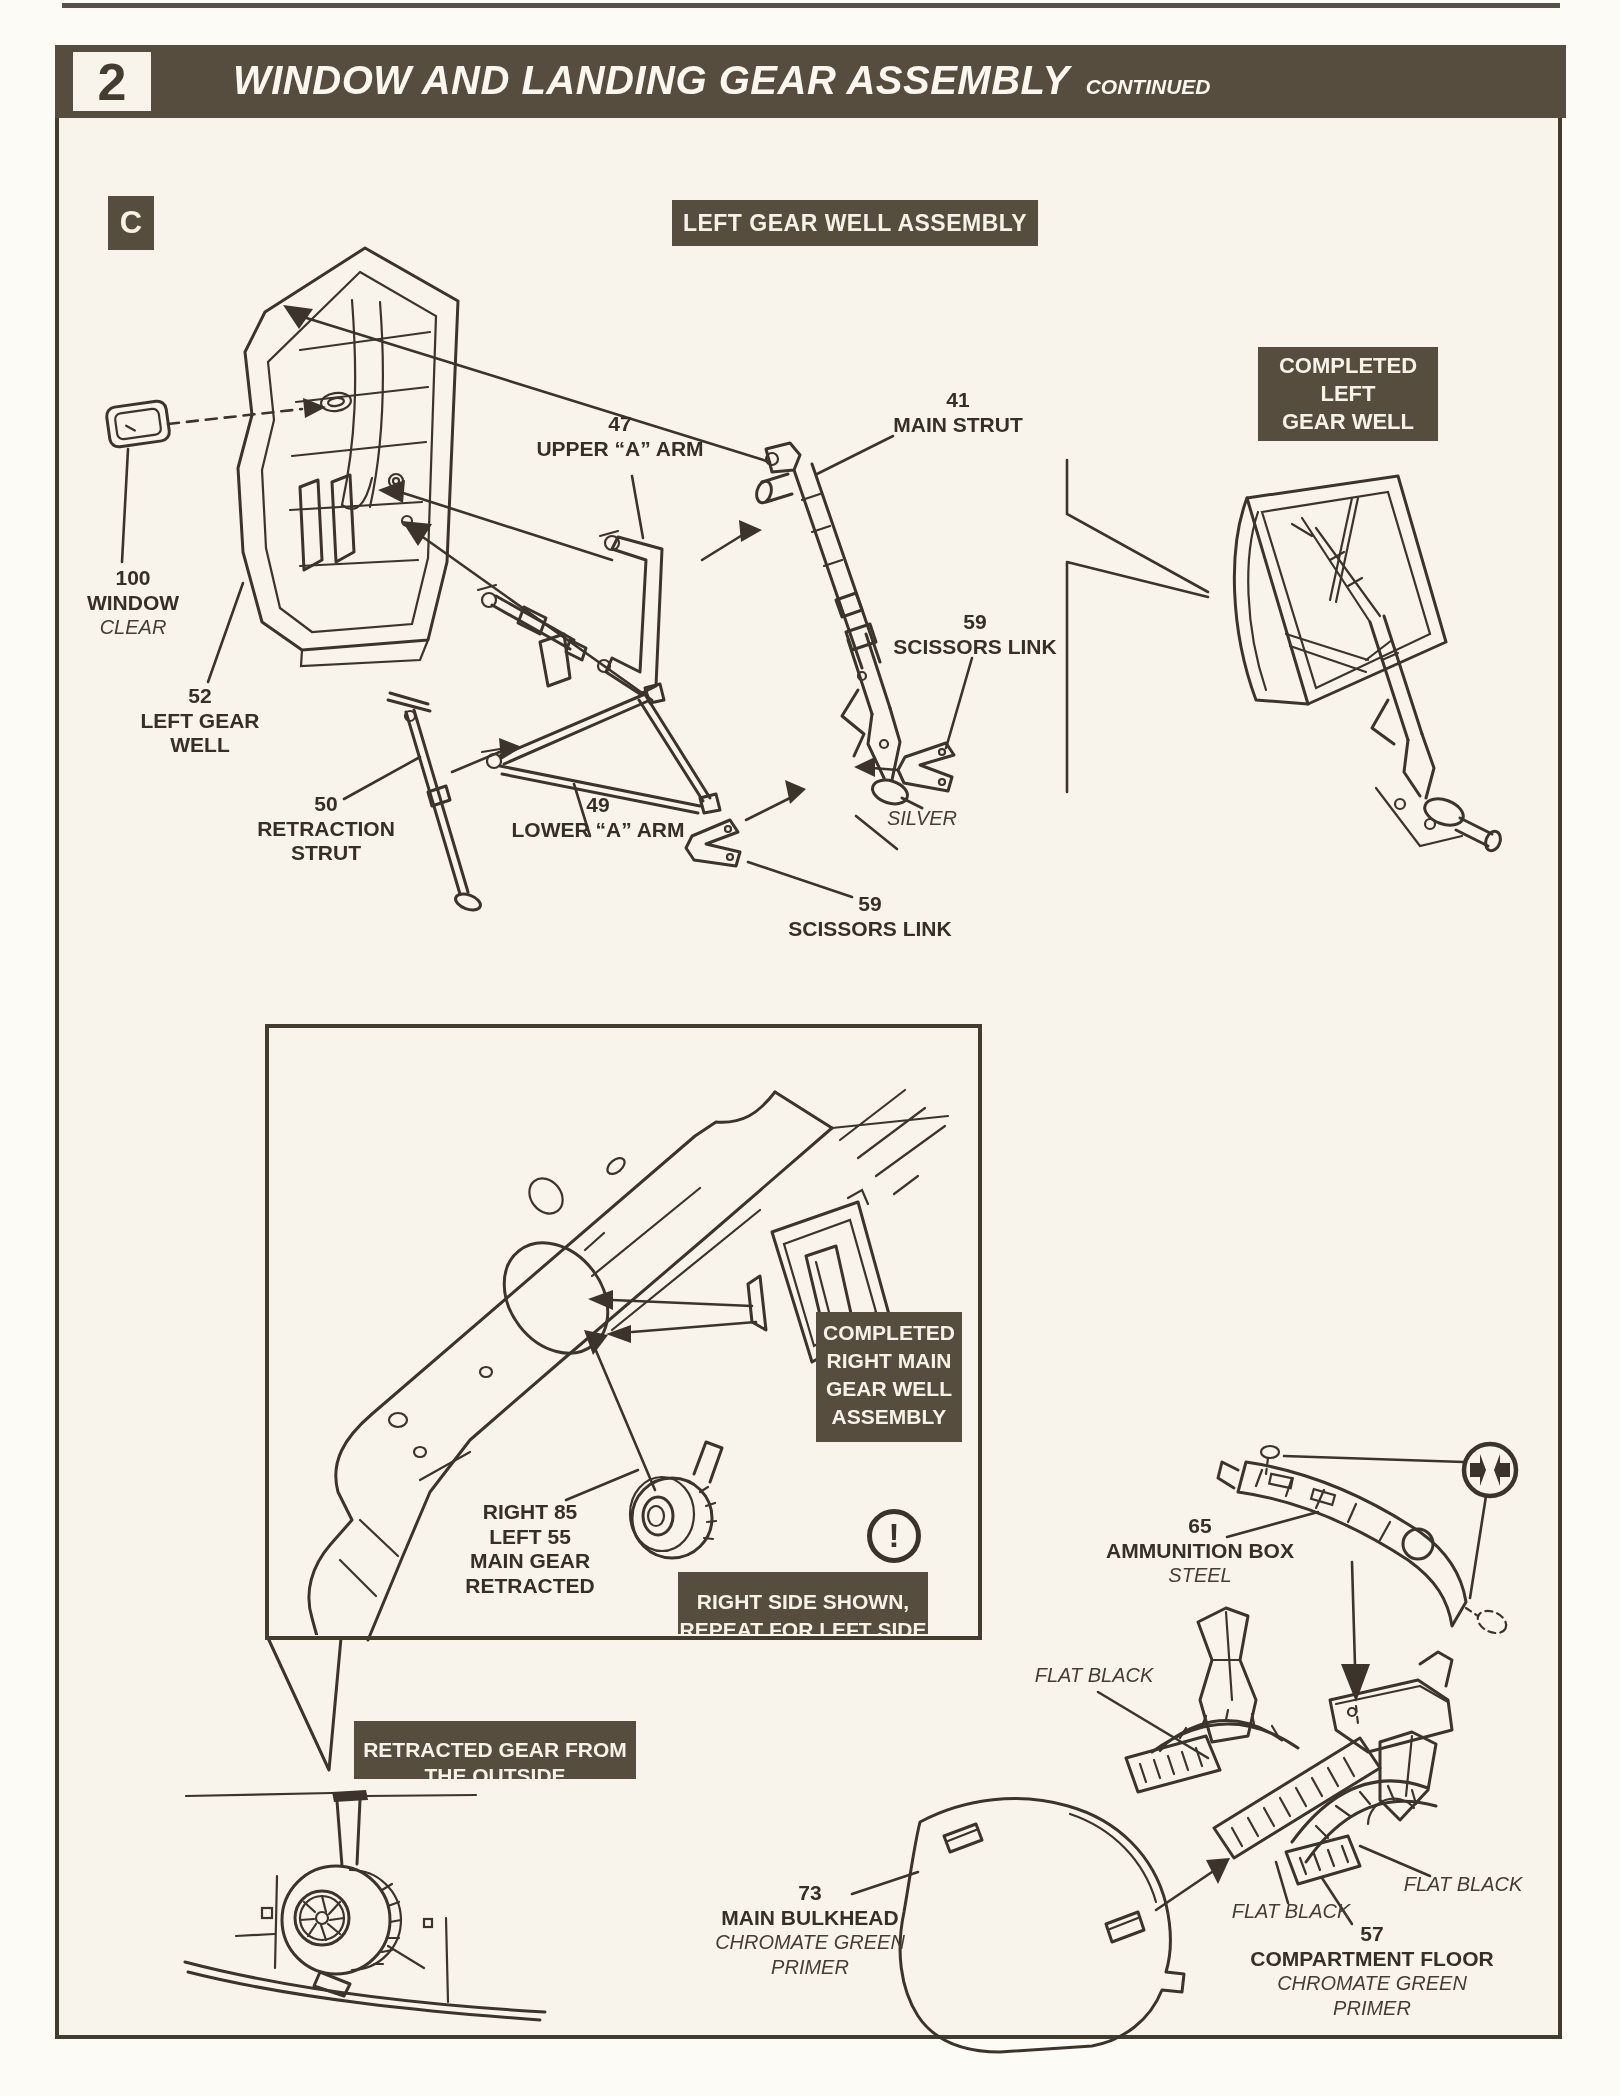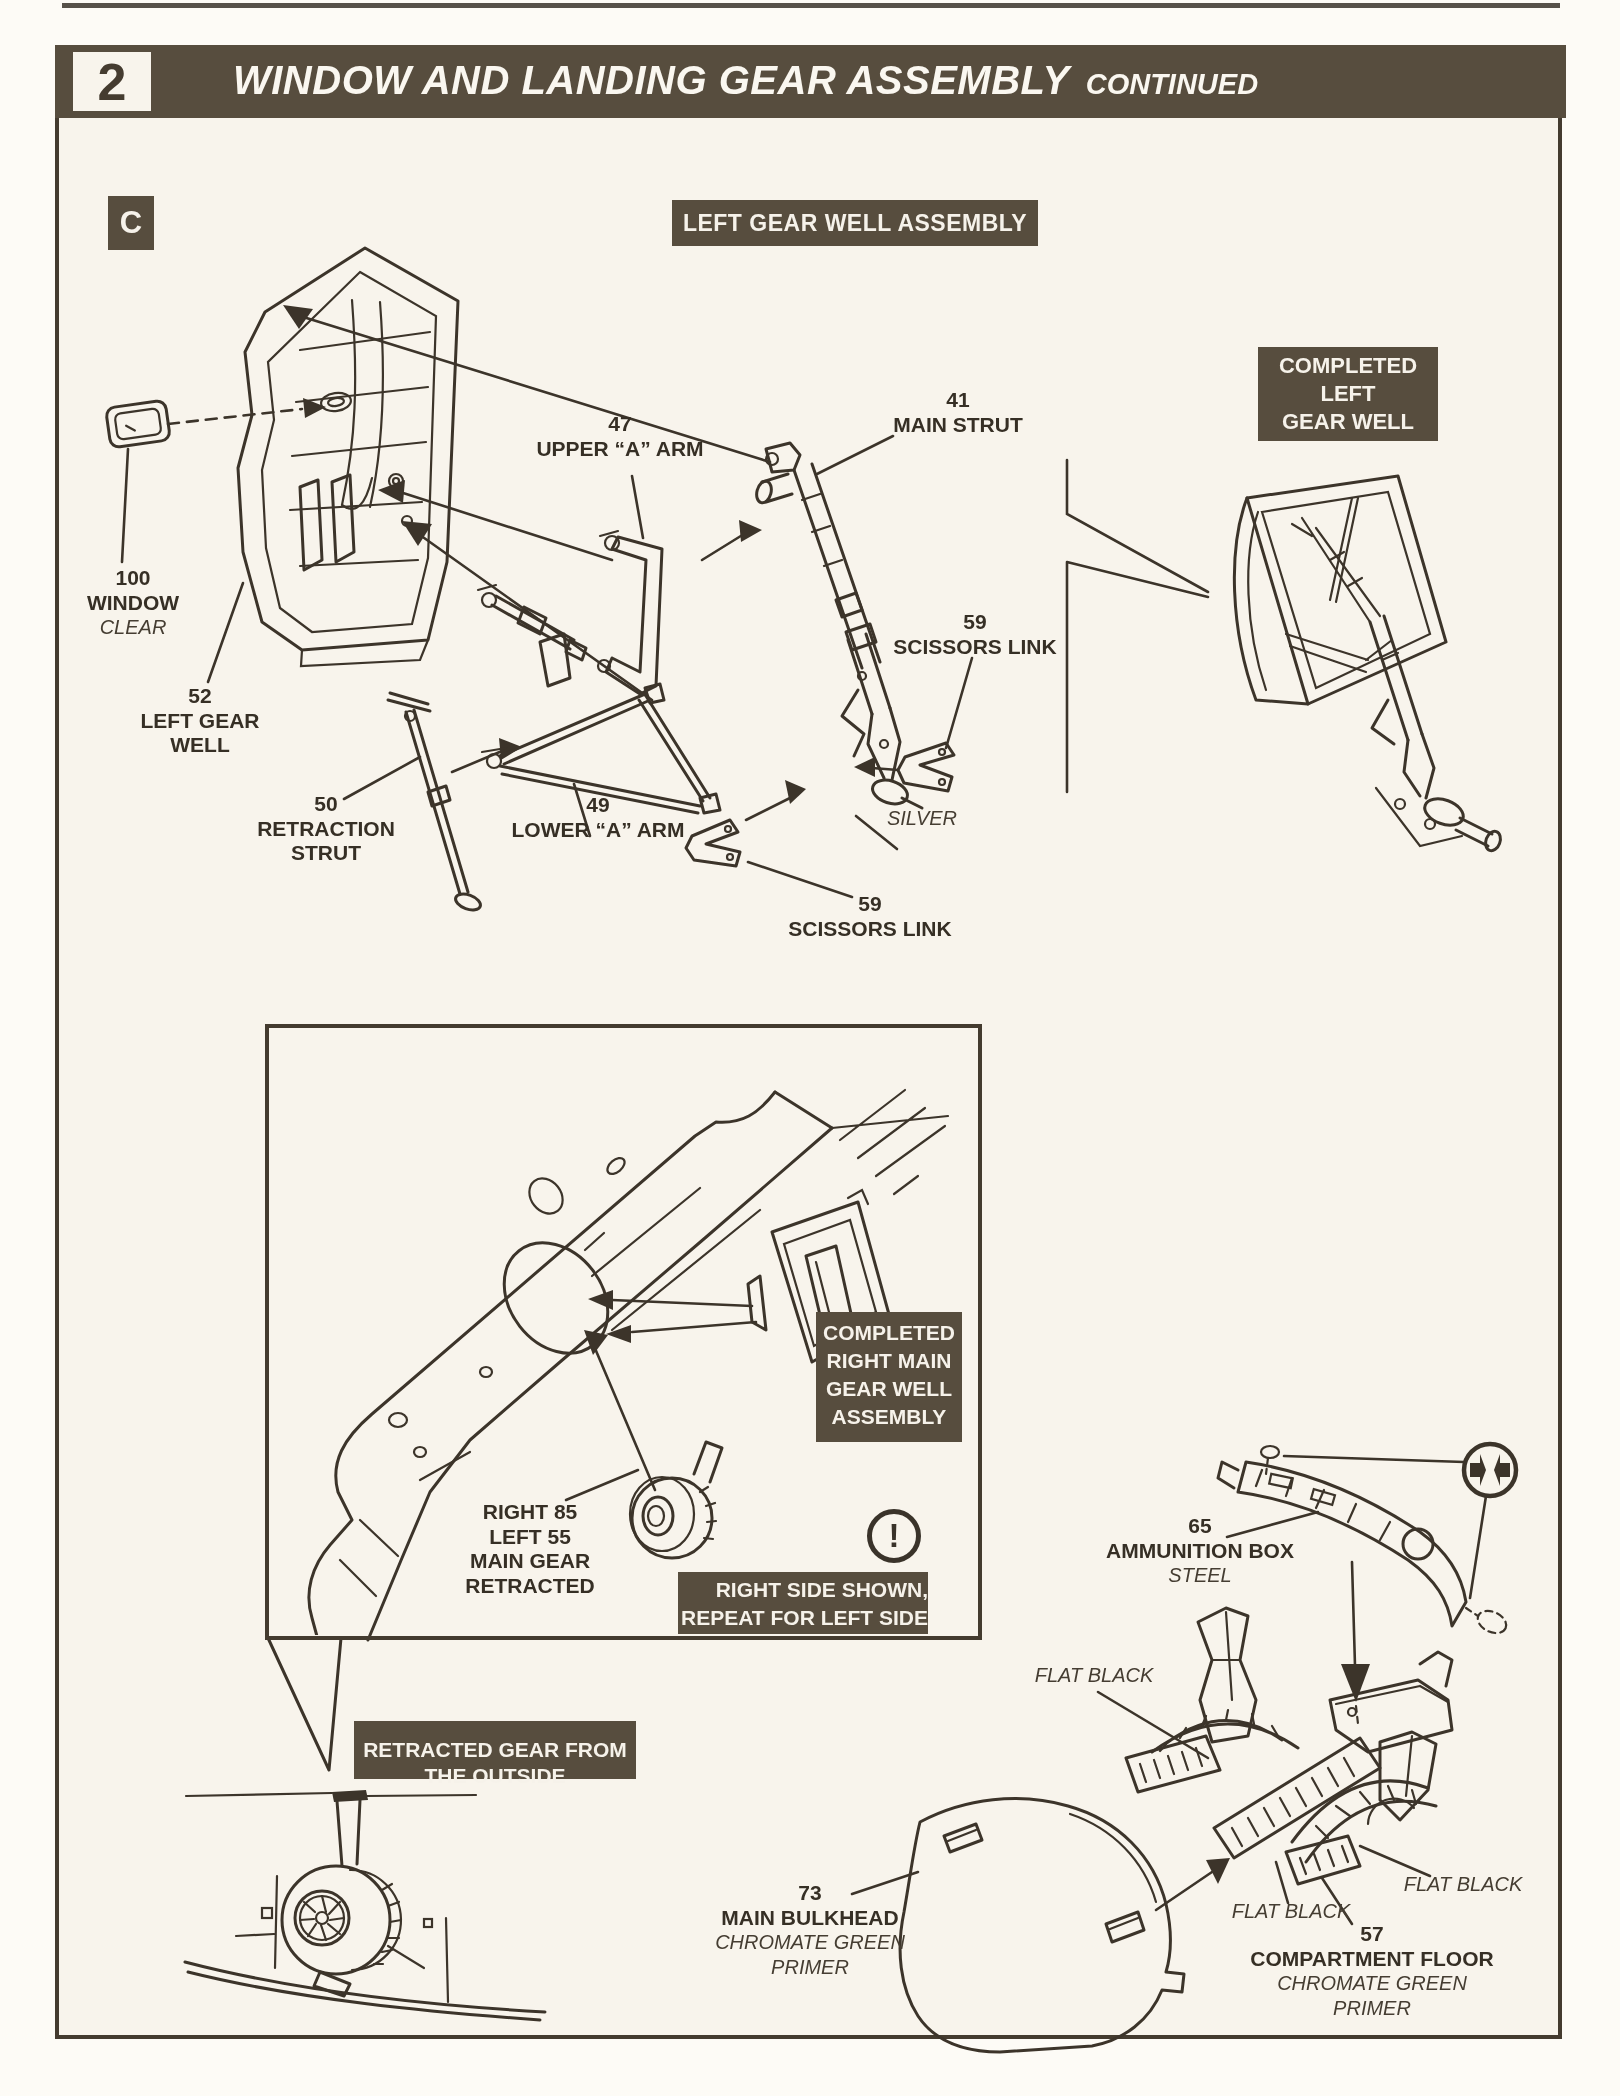--- a/index.html
+++ b/index.html
@@ -18,34 +18,34 @@
     position:absolute;left:55px;top:45px;width:1511px;height:73px;
     background:#574d3e;display:flex;align-items:baseline;box-sizing:border-box;
   }
   .step-box{
     position:absolute;left:73px;top:52px;width:78px;height:59px;
     background:#f8f4ec;display:flex;align-items:center;justify-content:center;
     font-weight:bold;font-size:52px;color:#453c30;
   }
   .title-wrap{position:absolute;left:233px;top:58px;display:flex;align-items:baseline;white-space:nowrap;}
   .doc-title{color:#faf7f0;font-style:italic;font-weight:bold;font-size:40px;letter-spacing:.5px;}
-  .doc-continued{color:#faf7f0;font-style:italic;font-weight:bold;font-size:29px;margin-left:16px;}
+  .doc-continued{color:#faf7f0;font-style:italic;font-weight:bold;font-size:21px;margin-left:16px;}
   .badge{
     position:absolute;left:108px;top:196px;width:46px;height:54px;
     background:#574d3e;color:#f6f2ea;font-weight:bold;font-size:31px;
     display:flex;align-items:center;justify-content:center;
   }
   .banner{
     position:absolute;background:#574d3e;color:#f6f2ea;font-weight:bold;
     text-align:center;box-sizing:border-box;
   }
   .banner-assembly{left:672px;top:200px;width:366px;height:46px;font-size:23px;line-height:46px;letter-spacing:.5px;}
   .banner-completed-left{left:1258px;top:347px;width:180px;height:94px;font-size:22px;line-height:28px;padding-top:5px;}
   .banner-completed-right{left:816px;top:1312px;width:146px;height:130px;font-size:21px;line-height:28px;padding-top:7px;}
-  .banner-right-side{left:678px;top:1572px;width:250px;height:62px;font-size:21px;line-height:28px;padding-top:4px;text-align:right;}
+  .banner-right-side{left:678px;top:1572px;width:250px;height:62px;font-size:21px;line-height:28px;padding-top:16px;}
   .banner-retracted{left:354px;top:1721px;width:282px;height:58px;font-size:21px;line-height:26px;padding-top:16px;}
   .plabel{
     position:absolute;transform:translateX(-50%);text-align:center;
     color:#362f25;font-weight:bold;font-size:21px;line-height:24.5px;white-space:nowrap;
   }
   .plabel .it{font-style:italic;font-weight:normal;color:#453d32;font-size:20px;}
   .inset{
     position:absolute;left:265px;top:1024px;width:717px;height:616px;
     border:4px solid #443b2f;box-sizing:border-box;background:transparent;
   }

